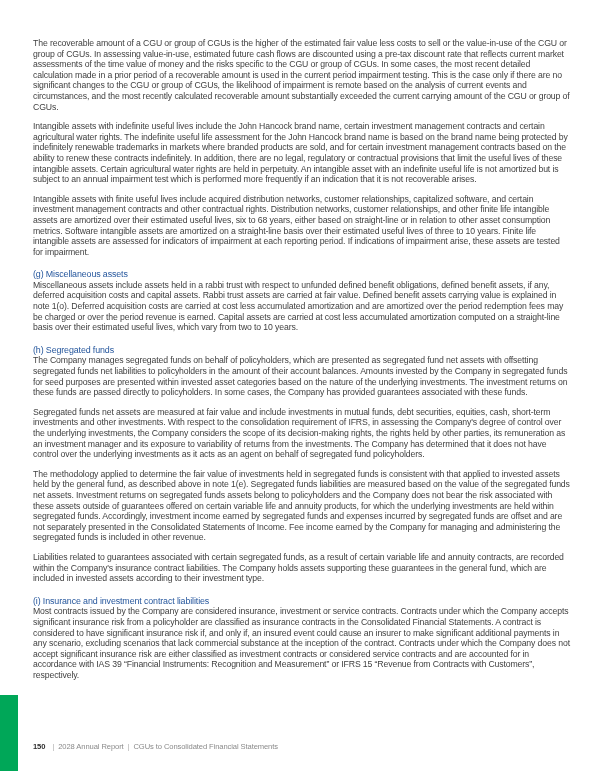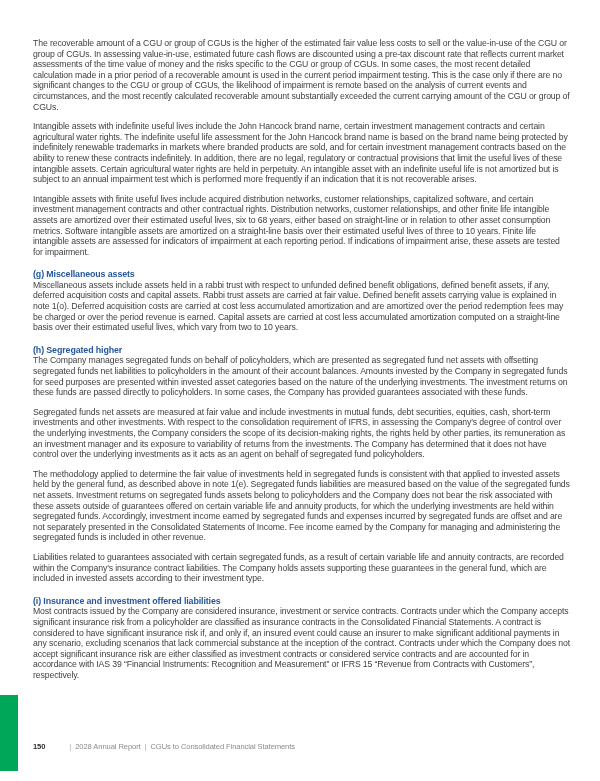--- a/index.html
+++ b/index.html
@@ -25,39 +25,39 @@
     font-size: 8.7px;
     line-height: 10.6px;
     letter-spacing: -0.12px;
     text-align: left;
   }
   .content p {
     margin: 0 0 9px 0;
   }
   .section-heading {
     color: #26579d;
-    font-weight: bold;
+    font-weight: normal;
     font-size: 8.9px;
     line-height: 10.6px;
     margin-top: 12px;
   }
   .footer {
     position: absolute;
     left: 33px;
     top: 742px;
     width: 538px;
     font-size: 7.6px;
     line-height: 9px;
     letter-spacing: -0.1px;
     color: #8a8a8a;
   }
   .footer .page-num {
     color: #2f2f2f;
     font-weight: bold;
-    margin-right: 20px;
+    margin-right: 3px;
   }
   .footer .sep {
     color: #b0b0b0;
     margin: 0 4px;
   }
   .accent-bar {
     position: absolute;
     left: 0;
     top: 695px;
     width: 18px;
@@ -74,27 +74,27 @@
 
     <p>The recoverable amount of a CGU or group of CGUs is the higher of the estimated fair value less costs to sell or the value-in-use of the CGU or group of CGUs. In assessing value-in-use, estimated future cash flows are discounted using a pre-tax discount rate that reflects current market assessments of the time value of money and the risks specific to the CGU or group of CGUs. In some cases, the most recent detailed calculation made in a prior period of a recoverable amount is used in the current period impairment testing. This is the case only if there are no significant changes to the CGU or group of CGUs, the likelihood of impairment is remote based on the analysis of current events and circumstances, and the most recently calculated recoverable amount substantially exceeded the current carrying amount of the CGU or group of CGUs.</p>
 
     <p>Intangible assets with indefinite useful lives include the John Hancock brand name, certain investment management contracts and certain agricultural water rights. The indefinite useful life assessment for the John Hancock brand name is based on the brand name being protected by indefinitely renewable trademarks in markets where branded products are sold, and for certain investment management contracts based on the ability to renew these contracts indefinitely. In addition, there are no legal, regulatory or contractual provisions that limit the useful lives of these intangible assets. Certain agricultural water rights are held in perpetuity. An intangible asset with an indefinite useful life is not amortized but is subject to an annual impairment test which is performed more frequently if an indication that it is not recoverable arises.</p>
 
     <p>Intangible assets with finite useful lives include acquired distribution networks, customer relationships, capitalized software, and certain investment management contracts and other contractual rights. Distribution networks, customer relationships, and other finite life intangible assets are amortized over their estimated useful lives, six to 68 years, either based on straight-line or in relation to other asset consumption metrics. Software intangible assets are amortized on a straight-line basis over their estimated useful lives of three to 10 years. Finite life intangible assets are assessed for indicators of impairment at each reporting period. If indications of impairment arise, these assets are tested for impairment.</p>
 
     <div class="section-heading">(g) Miscellaneous assets</div>
     <p>Miscellaneous assets include assets held in a rabbi trust with respect to unfunded defined benefit obligations, defined benefit assets, if any, deferred acquisition costs and capital assets. Rabbi trust assets are carried at fair value. Defined benefit assets carrying value is explained in note 1(o). Deferred acquisition costs are carried at cost less accumulated amortization and are amortized over the period redemption fees may be charged or over the period revenue is earned. Capital assets are carried at cost less accumulated amortization computed on a straight-line basis over their estimated useful lives, which vary from two to 10 years.</p>
 
-    <div class="section-heading">(h) Segregated higher</div>
+    <div class="section-heading">(h) Segregated funds</div>
     <p>The Company manages segregated funds on behalf of policyholders, which are presented as segregated fund net assets with offsetting segregated funds net liabilities to policyholders in the amount of their account balances. Amounts invested by the Company in segregated funds for seed purposes are presented within invested asset categories based on the nature of the underlying investments. The investment returns on these funds are passed directly to policyholders. In some cases, the Company has provided guarantees associated with these funds.</p>
     <p>Segregated funds net assets are measured at fair value and include investments in mutual funds, debt securities, equities, cash, short-term investments and other investments. With respect to the consolidation requirement of IFRS, in assessing the Company's degree of control over the underlying investments, the Company considers the scope of its decision-making rights, the rights held by other parties, its remuneration as an investment manager and its exposure to variability of returns from the investments. The Company has determined that it does not have control over the underlying investments as it acts as an agent on behalf of segregated fund policyholders.</p>
     <p>The methodology applied to determine the fair value of investments held in segregated funds is consistent with that applied to invested assets held by the general fund, as described above in note 1(e). Segregated funds liabilities are measured based on the value of the segregated funds net assets. Investment returns on segregated funds assets belong to policyholders and the Company does not bear the risk associated with these assets outside of guarantees offered on certain variable life and annuity products, for which the underlying investments are held within segregated funds. Accordingly, investment income earned by segregated funds and expenses incurred by segregated funds are offset and are not separately presented in the Consolidated Statements of Income. Fee income earned by the Company for managing and administering the segregated funds is included in other revenue.</p>
     <p>Liabilities related to guarantees associated with certain segregated funds, as a result of certain variable life and annuity contracts, are recorded within the Company's insurance contract liabilities. The Company holds assets supporting these guarantees in the general fund, which are included in invested assets according to their investment type.</p>
 
-    <div class="section-heading">(i) Insurance and investment offered liabilities</div>
+    <div class="section-heading">(i) Insurance and investment contract liabilities</div>
     <p>Most contracts issued by the Company are considered insurance, investment or service contracts. Contracts under which the Company accepts significant insurance risk from a policyholder are classified as insurance contracts in the Consolidated Financial Statements. A contract is considered to have significant insurance risk if, and only if, an insured event could cause an insurer to make significant additional payments in any scenario, excluding scenarios that lack commercial substance at the inception of the contract. Contracts under which the Company does not accept significant insurance risk are either classified as investment contracts or considered service contracts and are accounted for in accordance with IAS 39 “Financial Instruments: Recognition and Measurement” or IFRS 15 “Revenue from Contracts with Customers”, respectively.</p>
 
   </div>
 
   <div class="footer">
     <span class="page-num">150</span><span class="sep">|</span><span>2028 Annual Report</span><span class="sep">|</span><span>CGUs to Consolidated Financial Statements</span>
   </div>
 
   <div class="accent-bar"></div>
 

